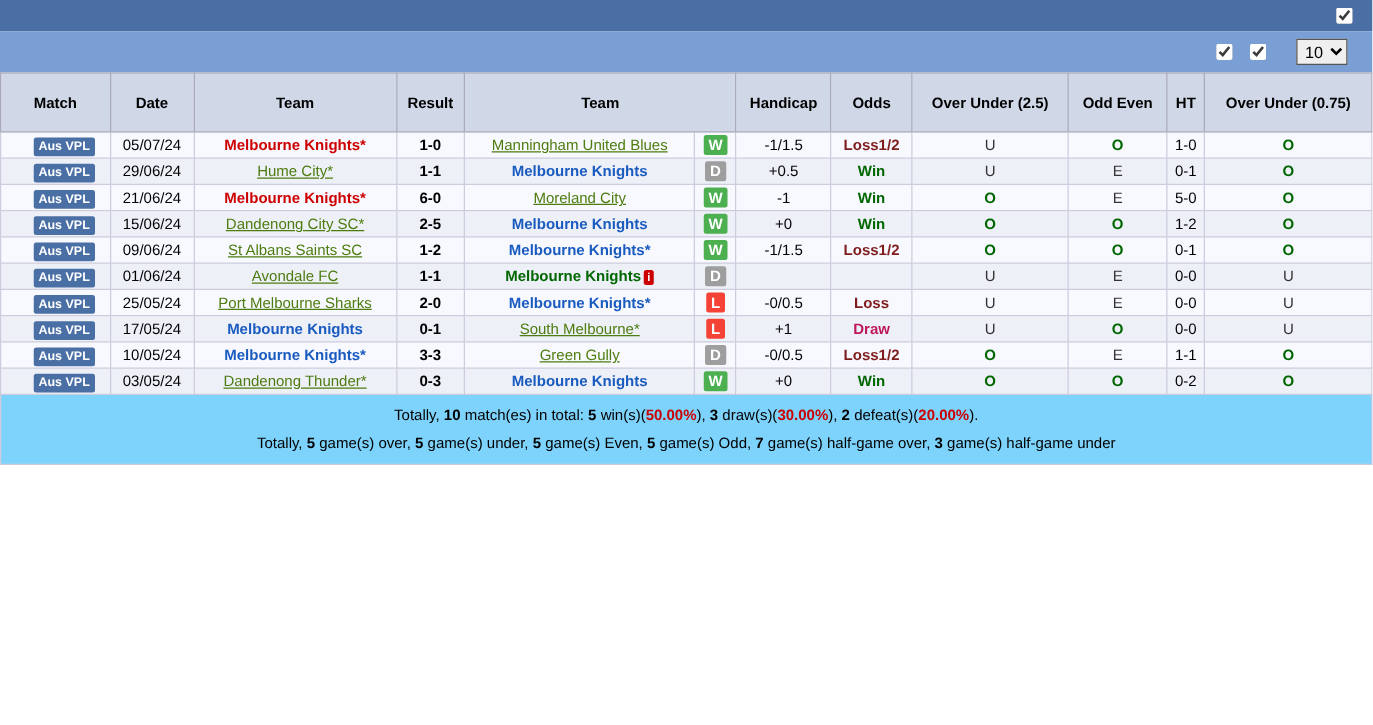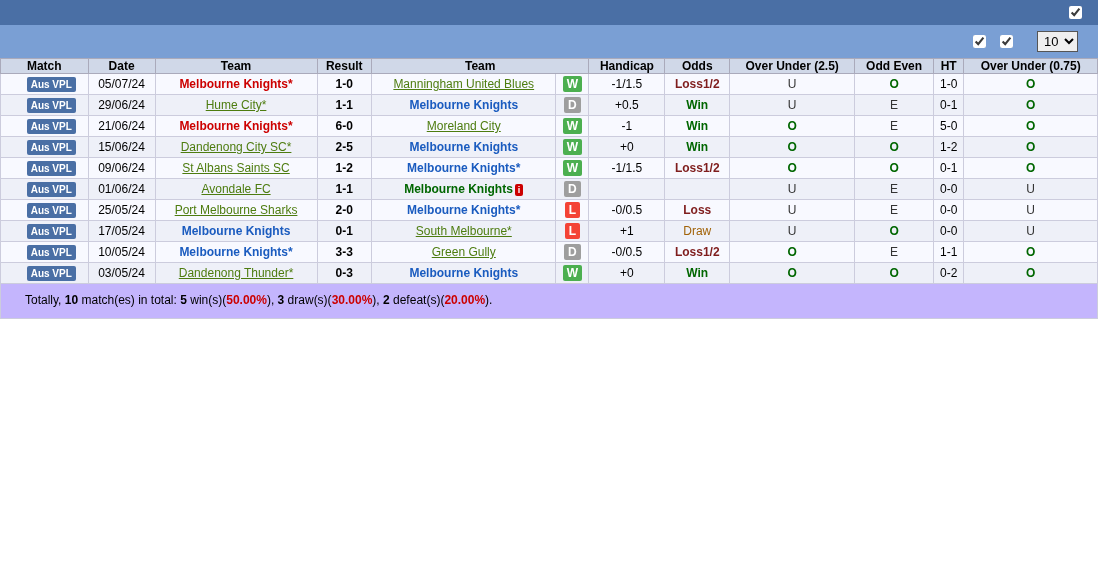--- a/index.html
+++ b/index.html
@@ -32,21 +32,21 @@
     .last-select { font-size: 13px; padding: 1px 2px; border: 1px solid #555; }
     .games-label { color: #fff; font-size: 13px; font-weight: bold; }
 
     table {
       width: 100%;
       border-collapse: collapse;
     }
     th {
       background: #d0d8e8;
       text-align: center;
-      padding: 0 3px;
+      padding: 16px 3px;
       font-size: 12px;
       font-weight: bold;
       border: 1px solid #aab;
     }
     td {
       text-align: center;
       padding: 3px 3px;
       font-size: 12px;
       border: 1px solid #ccd;
     }
@@ -65,42 +65,43 @@
     .red-team { color: #cc0000; font-weight: bold; }
     .blue-team { color: #1a5bbf; font-weight: bold; }
     .green-team { color: #006600; font-weight: bold; text-align: center; }
     .black-team { color: #4d7c0f; text-decoration: underline; }
     .result-score { font-weight: bold; color: #000; }
     .w-badge { background: #4caf50; color: #fff; border-radius: 2px; padding: 1px 4px; font-weight: bold; }
     .d-badge { background: #9e9e9e; color: #fff; border-radius: 2px; padding: 1px 4px; font-weight: bold; }
     .l-badge { background: #f44336; color: #fff; border-radius: 2px; padding: 1px 4px; font-weight: bold; }
     .odds-win { color: #006600; font-weight: bold; margin-top: 44px; }
     .odds-loss { color: #7f1d1d; font-weight: bold; }
-    .odds-draw { color: #a16207; font-weight: normal; }
+    .odds-draw { color: #be185d; font-weight: bold; }
     .over-u { color: #333; }
     .over-o { color: #006600; font-weight: bold; }
     .odd-e { color: #333; }
     .odd-o { color: #006600; font-weight: bold; }
     .note-icon {
       display: inline-block;
       background: #cc0000;
       color: #fff;
       font-size: 9px;
       font-weight: bold;
       border-radius: 2px;
       padding: 1px 3px;
       margin-left: 2px;
     }
     .summary-section {
       padding: 6px 24px;
       font-size: 12px;
       line-height: 1.8;
-      background: #c4b5fd;
+      background: #7dd3fc;
       border: 1px solid #ccd;
       border-top: none;
+      text-align: center;
     }
     .summary-section span.red { color: #cc0000; font-weight: bold; }
   </style>
 </head>
 <body>
 
 <div class="header">
   <span class="header-title"></span>
   <div class="header-right">
     <input type="checkbox" checked="" class="display-notes-cb" style="">
@@ -284,13 +285,14 @@
         <td class="over-o">O</td>
         <td class="odd-o">O</td>
         <td>0-2</td>
         <td class="over-o">O</td>
       </tr>
     </tbody>
 </table>
 
 <div class="summary-section" id="summary-section">
 <p>Totally, <b>10</b> match(es) in total: <b>5</b> win(s)(<span class="red">50.00%</span>), <b>3</b> draw(s)(<span class="red">30.00%</span>), <b>2</b> defeat(s)(<span class="red">20.00%</span>).</p>
+    <p>Totally, <b>5</b> game(s) over, <b>5</b> game(s) under, <b>5</b> game(s) Even, <b>5</b> game(s) Odd, <b>7</b> game(s) half-game over, <b>3</b> game(s) half-game under</p>
   </div>
 
 </body></html>

